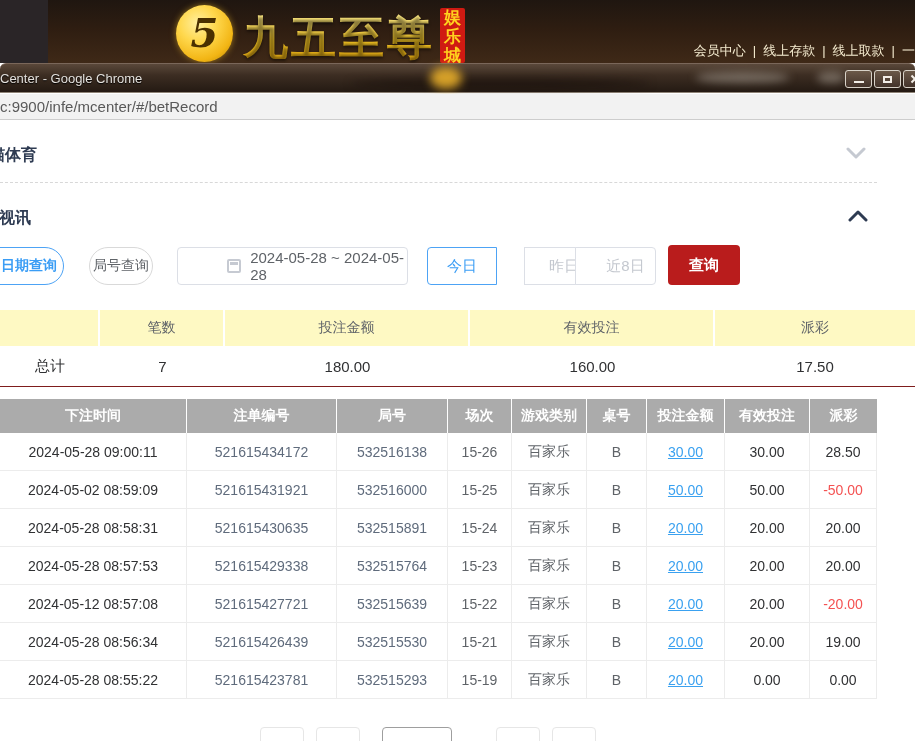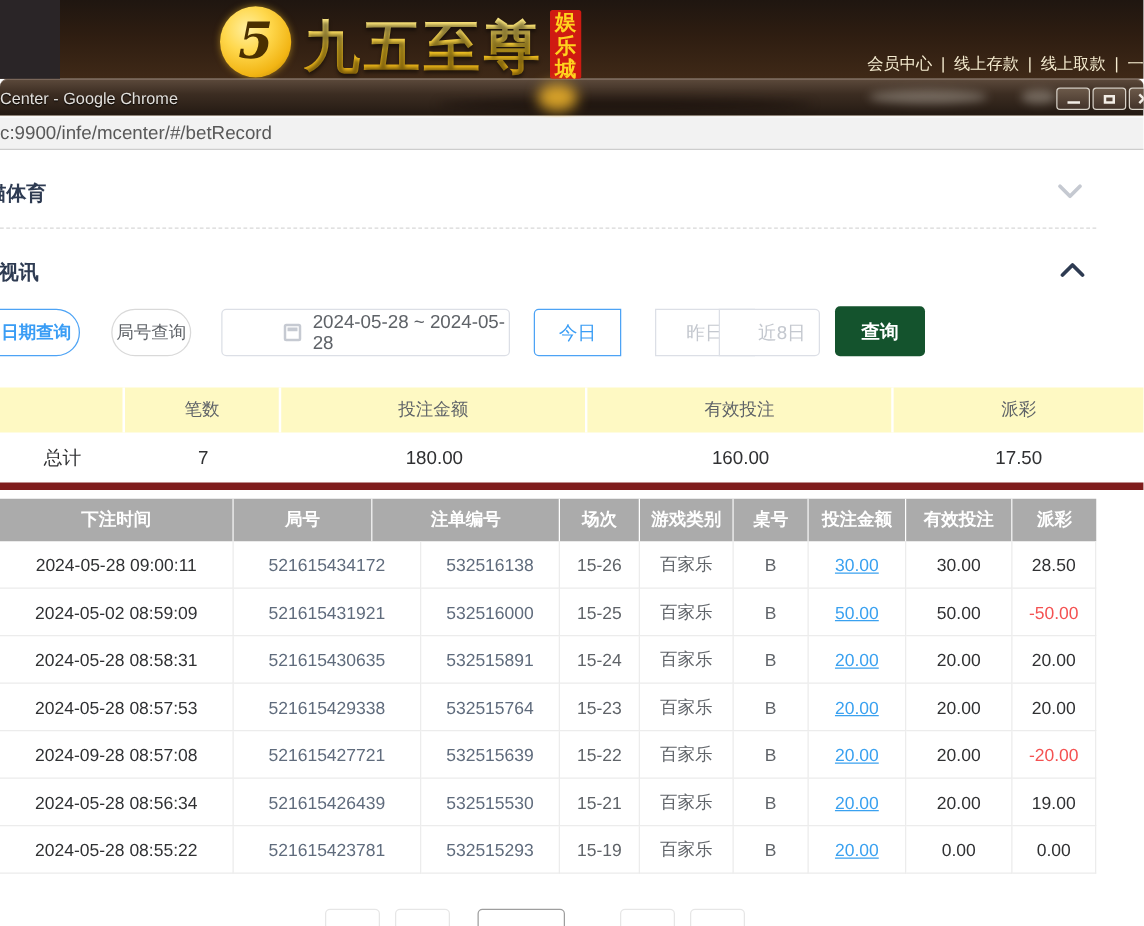--- a/index.html
+++ b/index.html
@@ -63,30 +63,30 @@
   .pill.round{left:89px;width:64px;border:1px solid #d9d9d9;color:#5f6368;}
   .date-input{position:absolute;left:177px;top:127px;width:231px;height:38px;border:1px solid #dcdfe6;
     border-radius:4px;background:#fff;display:flex;align-items:center;padding-left:36px;}
   .cal-icon{width:15px;height:14px;border:2px solid #c6cad2;border-radius:2px;margin:0 9px 0 13px;position:relative;}
   .cal-icon:before{content:"";position:absolute;left:1px;top:1px;right:1px;height:3px;background:#c6cad2;}
   .date-text{font-size:15px;color:#5f6368;}
   .seg{position:absolute;top:127px;height:38px;background:#fff;display:flex;align-items:center;
     justify-content:center;font-size:15px;border:1px solid #dcdfe6;color:#c4c8cf;}
   .seg.today{left:427px;width:70px;border:1px solid #4da3f5;color:#3a9df5;border-radius:4px 0 0 4px;z-index:2;}
   .seg.yday{left:496px;width:80px;margin-left:28px;} .seg.d8{left:575px;width:81px;border-radius:0 4px 4px 0;padding-left:20px;}
-  .search-btn{position:absolute;left:668px;top:125px;width:72px;height:40px;background:#14532d;border:none;
+  .search-btn{position:absolute;left:668px;top:125px;width:72px;height:40px;background:#b91c1c;border:none;
     border-radius:4px;color:#fff;font-size:15px;font-weight:bold;display:flex;align-items:center;justify-content:center;}
 
   
   .sum{position:absolute;left:0;top:190px;width:915px;}
   .sum-head{display:flex;}
   .sum-hcell{height:36px;background:#fef9c3;display:flex;align-items:center;justify-content:center;
     font-size:14px;color:#5f6368;border-right:2px solid #fff;}
   .sum-hcell:last-child{border-right:none;}
-  .sum-row{display:flex;border-bottom:6px solid #7f1d1d;}
+  .sum-row{display:flex;border-bottom:1px solid #7f1d1d;}
   .sum-cell{height:40px;display:flex;align-items:center;justify-content:center;font-size:15px;color:#303133;}
   .s0{width:100px;} .s1{width:125px;} .s2{width:245px;} .s3{width:245px;} .s4{width:200px;}
 
   
   .bet{position:absolute;left:0;top:279px;width:877px;}
   .thead{display:flex;}
   .hcell{height:34px;background:#ababab;color:#fff;font-size:14px;font-weight:bold;display:flex;
     align-items:center;justify-content:center;border-right:1px solid #fff;}
   .thead .hcell:last-child{border-right:none;}
   .trow{display:flex;}
@@ -184,22 +184,22 @@
         <div class="sum-cell s1">7</div>
         <div class="sum-cell s2">180.00</div>
         <div class="sum-cell s3">160.00</div>
         <div class="sum-cell s4">17.50</div>
       </div>
     </div>
 
     <div class="bet">
       <div class="thead">
         <div class="hcell c0">下注时间</div>
+        <div class="hcell c1">注单编号</div>
         <div class="hcell c2">局号</div>
-        <div class="hcell c1">注单编号</div>
         <div class="hcell c3">场次</div>
         <div class="hcell c4">游戏类别</div>
         <div class="hcell c5">桌号</div>
         <div class="hcell c6">投注金额</div>
         <div class="hcell c7">有效投注</div>
         <div class="hcell c8">派彩</div>
       </div>
       <div>
           <div class="trow">
             <div class="tcell c0">2024-05-28 09:00:11</div>
@@ -247,21 +247,21 @@
             <div class="tcell c3">15-23</div>
             <div class="tcell c4">百家乐</div>
             <div class="tcell c5">B</div>
             <div class="tcell c6">
               <span class="blink">20.00</span>
             </div>
             <div class="tcell c7 amtcol">20.00</div>
             <div class="tcell c8 amtcol">20.00</div>
           </div>
           <div class="trow">
-            <div class="tcell c0">2024-09-28 08:57:08</div>
+            <div class="tcell c0">2024-05-12 08:57:08</div>
             <div class="tcell c1 idcol">521615427721</div>
             <div class="tcell c2 idcol">532515639</div>
             <div class="tcell c3">15-22</div>
             <div class="tcell c4">百家乐</div>
             <div class="tcell c5">B</div>
             <div class="tcell c6">
               <span class="blink">20.00</span>
             </div>
             <div class="tcell c7 amtcol">20.00</div>
             <div class="tcell c8 amtcol neg">-20.00</div>

